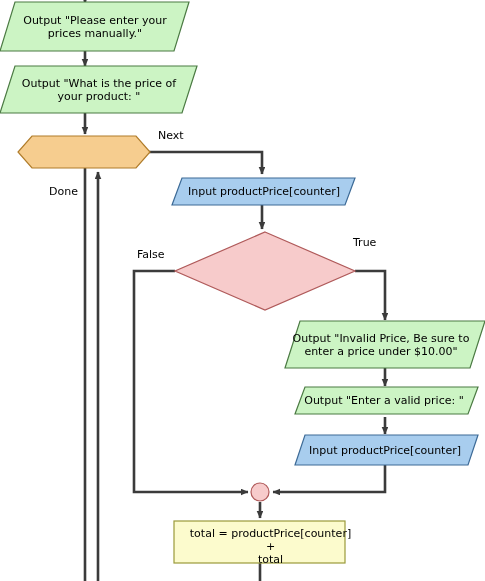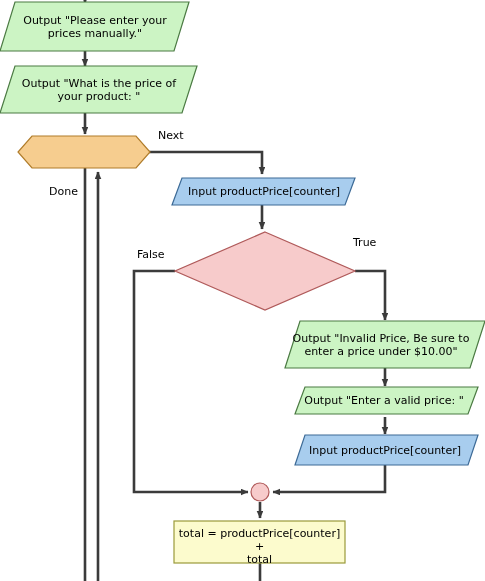--- a/index.html
+++ b/index.html
@@ -120,21 +120,21 @@
   <div class="node-label" style="left:174px;top:178px; width:180px; height:27px;">Input productPrice[counter]</div>
 
 
   <div class="node-label" style="left:290px;top:321px; width:182px; height:47px;">Output "Invalid Price, Be sure to
 enter a price under $10.00"</div>
 
   <div class="node-label" style="left:297px;top:387px; width:174px; height:27px;">Output "Enter a valid price: "</div>
 
   <div class="node-label" style="left:297px;top:435px; width:176px; height:30px;">Input productPrice[counter]</div>
 
-  <div class="node-label" style="left:174px;top:521px; width:171px; height:50px;">total = productPrice[counter] +
+  <div class="node-label" style="left:174px;top:521px; width:171px; height:50px;padding-left:11px;">total = productPrice[counter] +
 total</div>
 
   <div class="edge-label" style="left:158px; top:129px;">Next</div>
 
   <div class="edge-label" style="left:49px;  top:169px;margin-top:16px;">Done</div>
 
   <div class="edge-label" style="left:137px; top:248px;">False</div>
 
   <div class="edge-label" style="left:353px; top:236px;">True</div>
 

